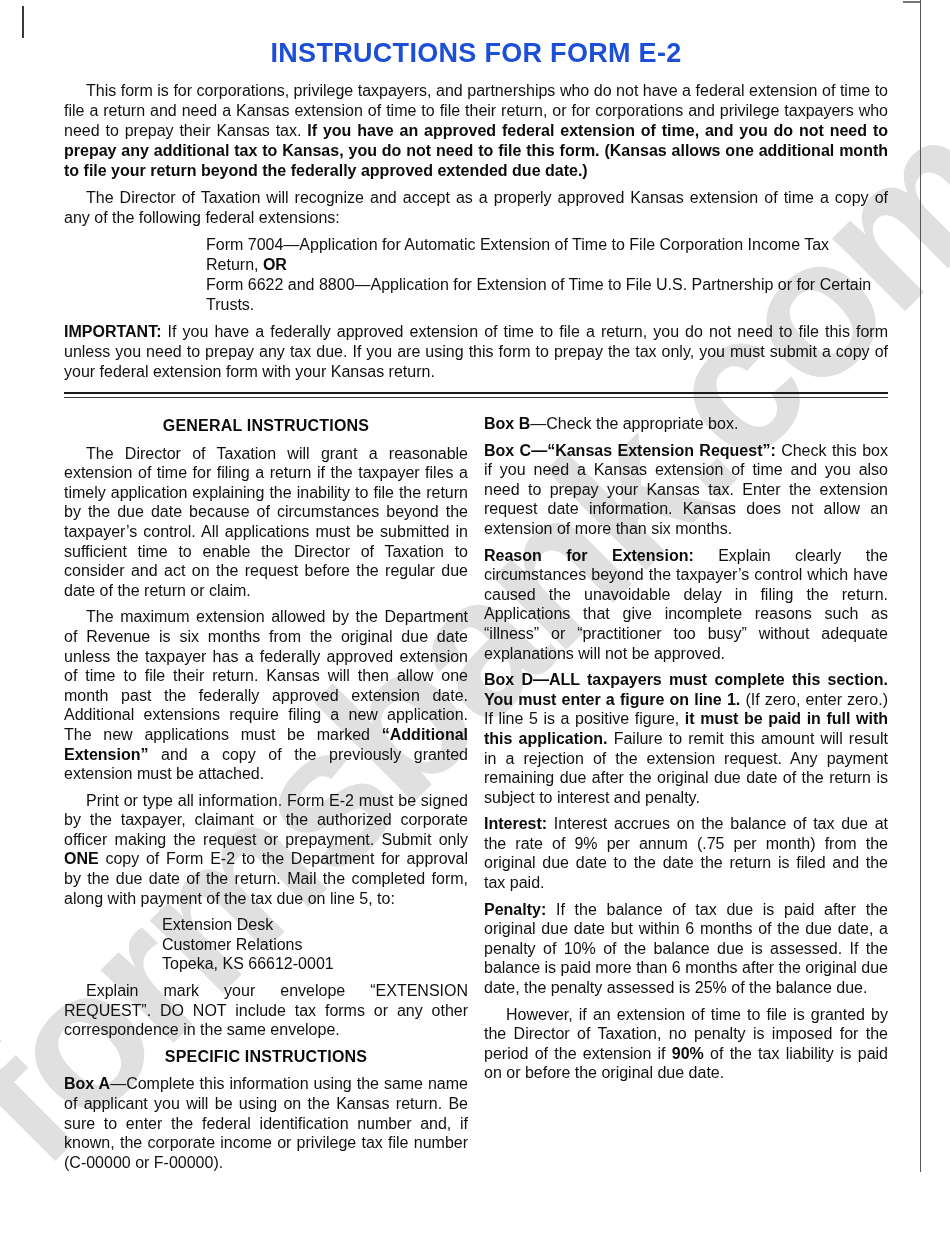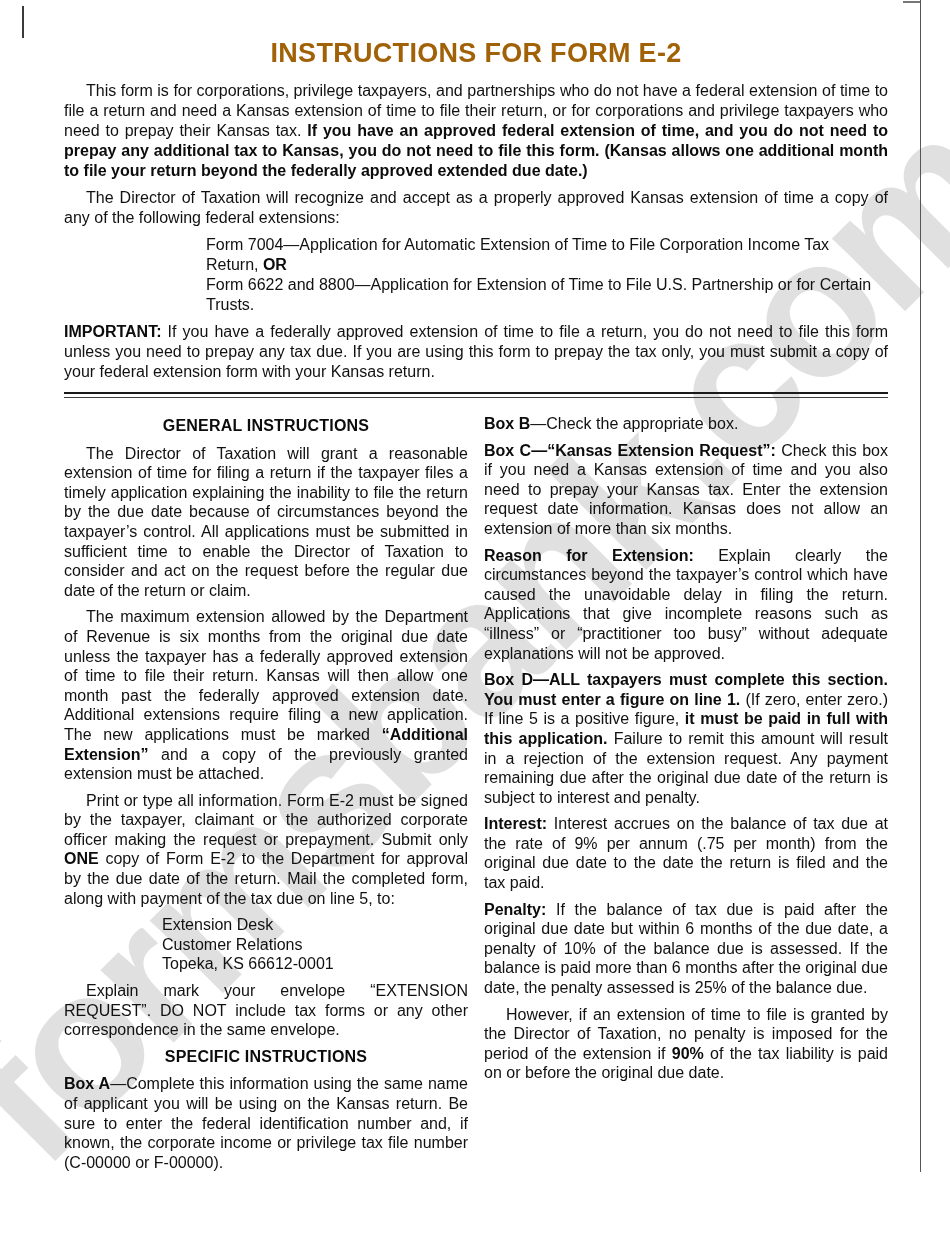--- a/index.html
+++ b/index.html
@@ -28,21 +28,21 @@
     position:relative;
     z-index:1;
     padding:38px 62px 0 64px;
   }
   .title{
     margin:0 0 12px 0;
     text-align:center;
     font-size:27px;
     font-weight:bold;
     letter-spacing:0.3px;
-    color:#a16207;
+    color:#1d4ed8;
   }
   .intro{
     font-size:16px;
     line-height:20px;
     text-align:justify;
   }
   .para{margin:0 0 7px 0;}
   .indent{text-indent:22px;}
   .form-line{margin:0 14px 0 142px;text-align:left;}
   .form-line.mb{margin-bottom:7px;}

